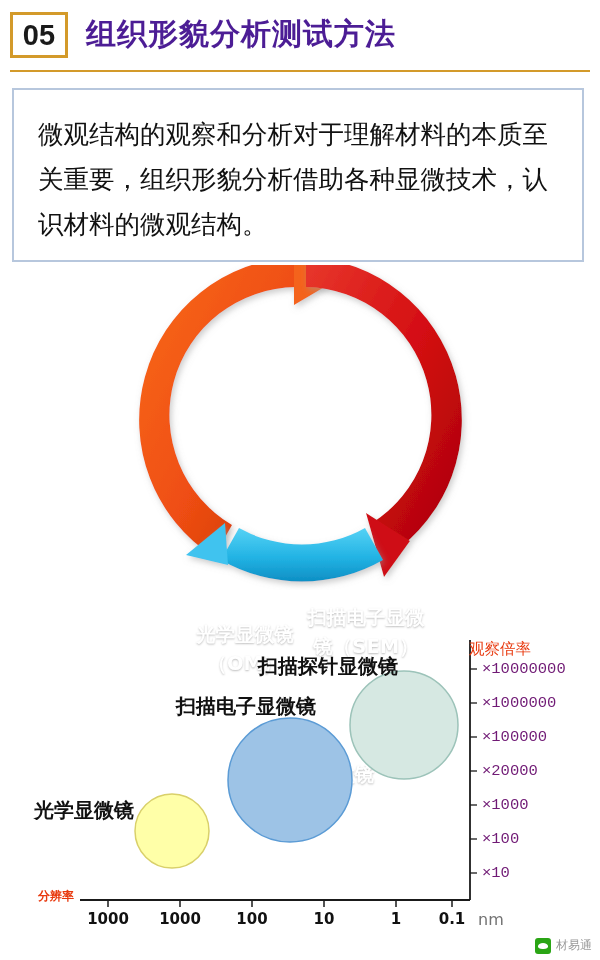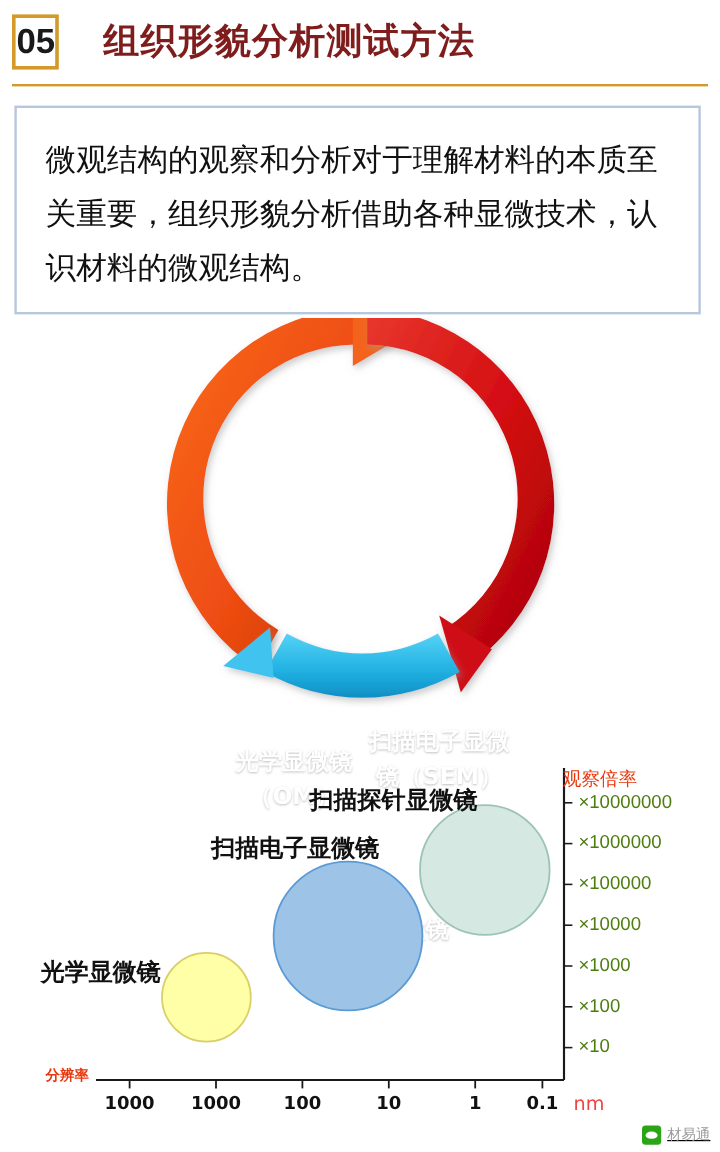--- a/index.html
+++ b/index.html
@@ -9,32 +9,32 @@
     font-family:"Liberation Sans","DejaVu Sans",sans-serif;
     position:relative;
     overflow:hidden;
   }
 
   
   #header{
     position:absolute;left:0;top:0;width:600px;height:72px;
   }
   #header-number-box{
-    position:absolute;left:10px;top:12px;width:39px;height:46px;
+    position:absolute;left:10px;top:12px;width:58px;height:46px;
     border:3px solid #d39a2a;
     box-sizing:border-box;
-    display:flex;align-items:center;justify-content:flex-end;
+    display:flex;align-items:center;justify-content:center;
   }
   #header-number{
     font-size:29px;font-weight:bold;color:#1a1a1a;letter-spacing:0px;
     font-family:"Liberation Sans","DejaVu Sans",sans-serif;
   }
   #header-title{
     position:absolute;left:86px;top:14px;
-    font-size:30px;font-weight:bold;color:#7f1d1d;
+    font-size:30px;font-weight:bold;color:#4c1d95;
     letter-spacing:1px;
     font-family:"DejaVu Sans","Liberation Sans",sans-serif;
   }
   #header-rule{
     position:absolute;left:10px;top:70px;width:580px;height:2px;
     background:#d39a2a;
   }
 
   
   #intro-box{
@@ -86,41 +86,41 @@
     font-size:20px;font-weight:bold;color:#111;
     font-family:"DejaVu Sans","Liberation Sans",sans-serif;
     white-space:nowrap;
   }
   #bubble-label-om{ left:34px;top:197px; }
   #bubble-label-sem{ left:176px;top:93px; }
   #bubble-label-spm{ left:258px;top:53px; }
 
   .ytick{
     position:absolute;
-    font-size:15.5px;color:#4d7c0f;
-    font-family:Liberation Sans, sans-serif;
+    font-size:15.5px;color:#701a75;
+    font-family:Liberation Mono, monospace;
     white-space:nowrap;
   }
   .xtick{
     position:absolute;
     font-size:15px;font-weight:bold;color:#111;
     font-family:"DejaVu Sans","Liberation Sans",sans-serif;
     white-space:nowrap;
     text-align:center;
   }
   #x-unit{
     position:absolute;left:478px;top:310px;
-    font-size:16px;color:#ef4444;
+    font-size:16px;color:#737373;
     font-family:"DejaVu Sans","Liberation Sans",sans-serif;
   }
 
   
   #watermark{
     position:absolute;right:8px;bottom:6px;
-    display:flex;align-items:center;gap:5px;text-decoration:underline;
+    display:flex;align-items:center;gap:5px;
   }
   #watermark-logo{
     width:16px;height:16px;background:#2aa515;border-radius:3px;
     position:relative;
   }
   #watermark-logo:after{
     content:"";position:absolute;left:3px;top:5px;width:10px;height:6px;
     background:#fff;border-radius:50% 50% 45% 45%;
   }
   #watermark-text{
@@ -235,21 +235,21 @@
 
   
   <div class="bubble-label" id="bubble-label-om">光学显微镜</div>
   <div class="bubble-label" id="bubble-label-sem">扫描电子显微镜</div>
   <div class="bubble-label" id="bubble-label-spm">扫描探针显微镜</div>
 
   
   <div class="ytick" style="left:482px;top:264px;">×10</div>
   <div class="ytick" style="left:482px;top:230px;">×100</div>
   <div class="ytick" style="left:482px;top:196px;">×1000</div>
-  <div class="ytick" style="left:482px;top:162px;">×10000</div>
+  <div class="ytick" style="left:482px;top:162px;">×20000</div>
   <div class="ytick" style="left:482px;top:128px;">×100000</div>
   <div class="ytick" style="left:482px;top:94px;">×1000000</div>
   <div class="ytick" style="left:482px;top:60px;">×10000000</div>
 
   
   <div class="xtick" style="left:78px;top:310px;width:60px;">1000</div>
   <div class="xtick" style="left:150px;top:310px;width:60px;">1000</div>
   <div class="xtick" style="left:222px;top:310px;width:60px;">100</div>
   <div class="xtick" style="left:297px;top:310px;width:54px;">10</div>
   <div class="xtick" style="left:370px;top:310px;width:52px;">1</div>

